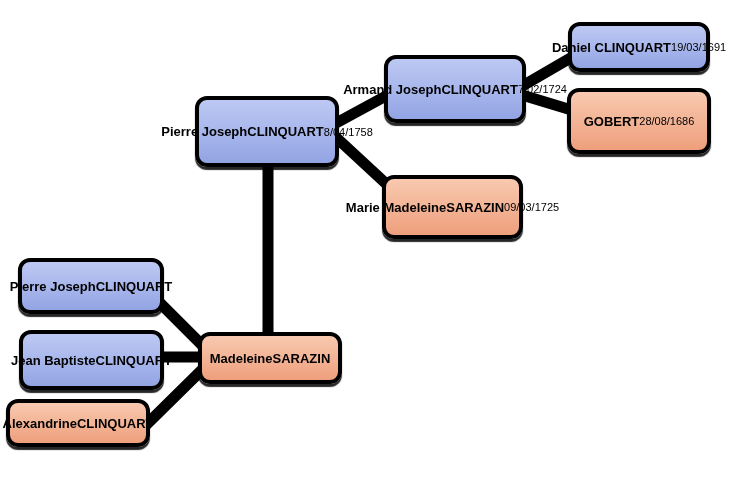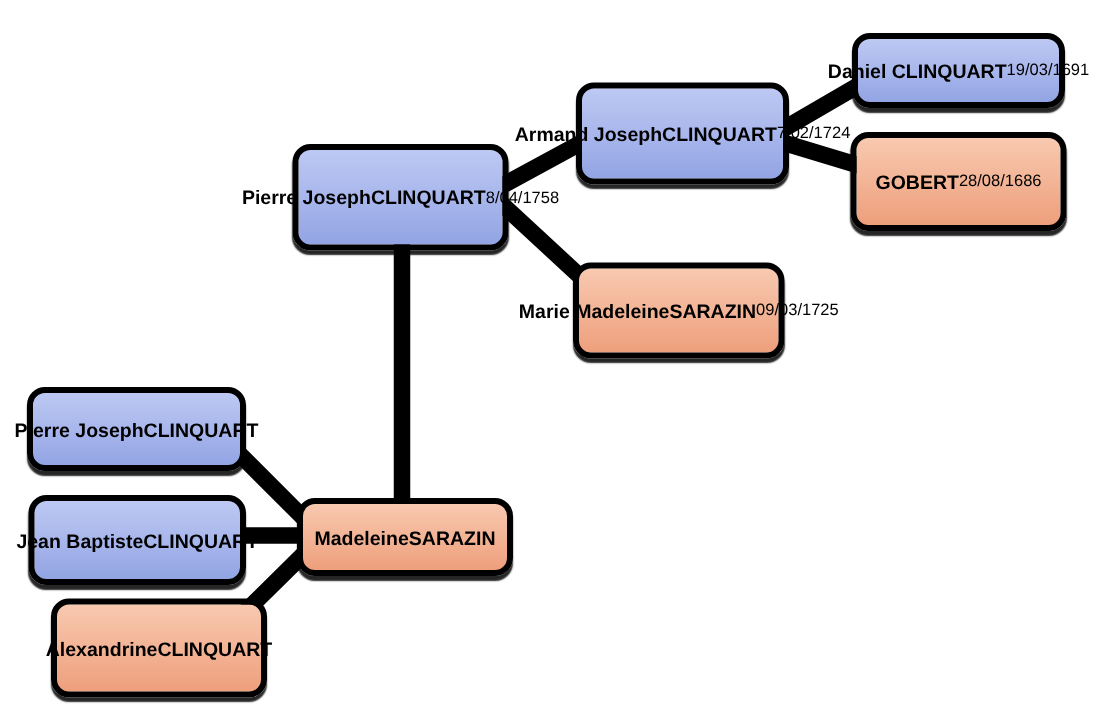--- a/index.html
+++ b/index.html
@@ -62,21 +62,21 @@
     white-space: nowrap;
   }
   
   #node-daniel      { left: 568px; top:  22px; width: 142px; height: 50px; }
   #node-gobert      { left: 567px; top:  88px; width: 144px; height: 66px; }
   #node-armand      { left: 384px; top:  55px; width: 142px; height: 68px; }
   #node-douchy      { left: 382px; top: 175px; width: 141px; height: 64px; }
   #node-pierre-1758 { left: 195px; top:  96px; width: 144px; height: 71px; }
   #node-pierre-jr   { left:  18px; top: 258px; width: 146px; height: 56px; }
   #node-jean        { left:  19px; top: 330px; width: 145px; height: 60px; }
-  #node-alexandrine { left:  34px; top: 399px; width: 144px; height: 66px; }
+  #node-alexandrine { left:  6px; top: 399px; width: 144px; height: 48px; }
   #node-madeleine   { left: 198px; top: 332px; width: 144px; height: 52px; }
 </style>
 </head>
 <body>
 
 <div id="canvas">
 
   <svg id="edges" viewBox="0 0 732 478">
     <line x1="512" y1="92" x2="598" y2="42"></line>
     <line x1="512" y1="92" x2="598" y2="118"></line>

